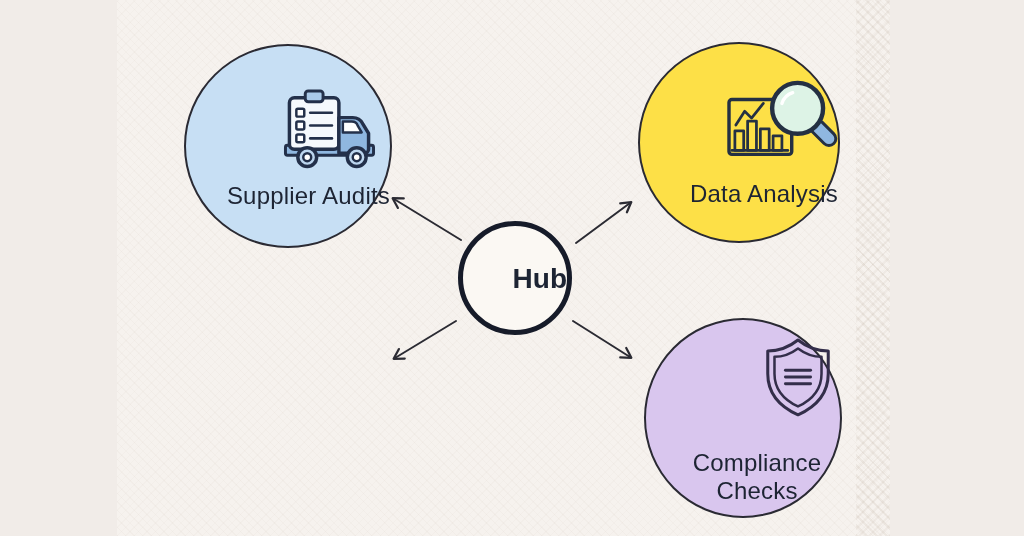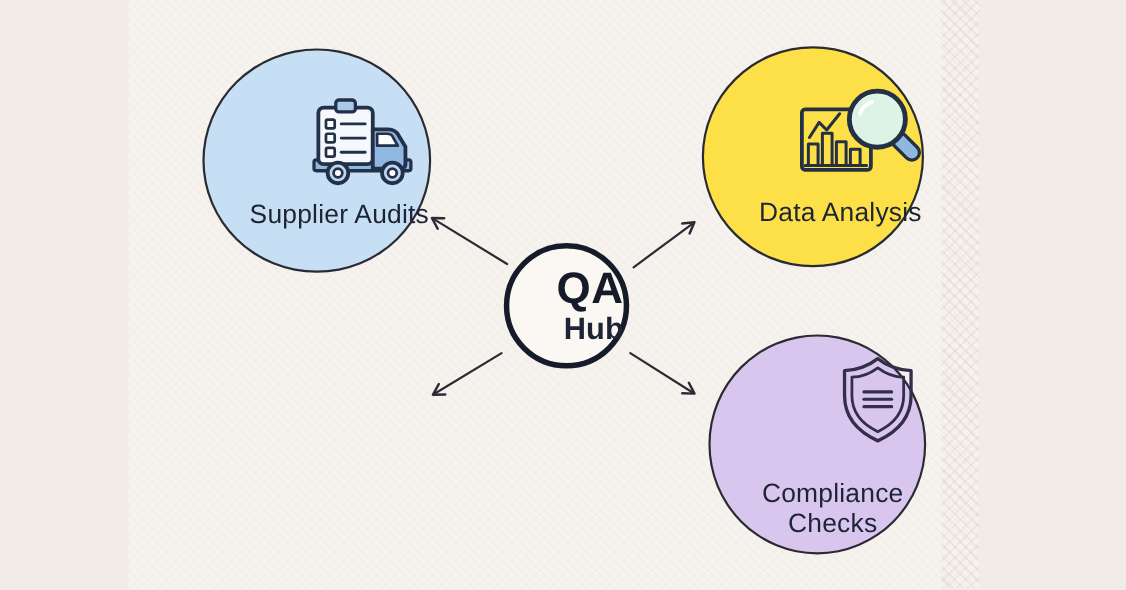--- a/index.html
+++ b/index.html
@@ -55,21 +55,21 @@
   .hub-title{
     font-size:40px;font-weight:bold;color:#161b29;line-height:1.0;letter-spacing:0.5px;
   }
   .hub-subtitle{
     font-size:28px;font-weight:700;color:#1d2433;line-height:1.1;margin-top:2px;
   }
   
   .node-supplier  {left:184px;top:44px; width:208px;height:204px;}
   .node-data      {left:638px;top:42px; width:202px;height:201px;}
   .node-system    {left:188px;top:315px;width:208px;height:206px;}
-  .node-compliance{left:644px;top:304px;width:198px;height:200px;gap:20px;}
+  .node-compliance{left:644px;top:318px;width:198px;height:200px;gap:20px;}
 </style>
 </head>
 <body>
 
 <div class="canvas">
 
   <div class="texture-panel"></div>
   <div class="texture-strip-right"></div>
 
   <svg class="arrows" width="1024" height="536" viewBox="0 0 1024 536">
@@ -140,17 +140,16 @@
           <line x1="35" y1="42" x2="65" y2="42" stroke-width="3.4"></line>
           <line x1="35" y1="50" x2="65" y2="50" stroke-width="3.4"></line>
           <line x1="35" y1="58" x2="65" y2="58" stroke-width="3.4"></line>
         </g>
       </svg>
     </div>
     <div class="label">Compliance Checks</div>
   </div>
 
   <div class="node hub">
-    <div class="hub-title">QA</div>
     <div class="hub-subtitle">Hub</div>
   </div>
 
 </div>
 
 </body></html>

